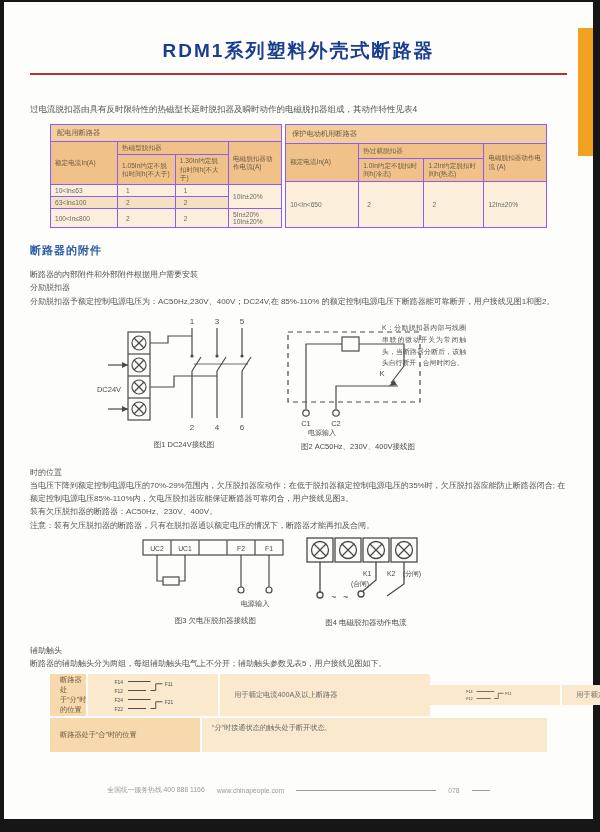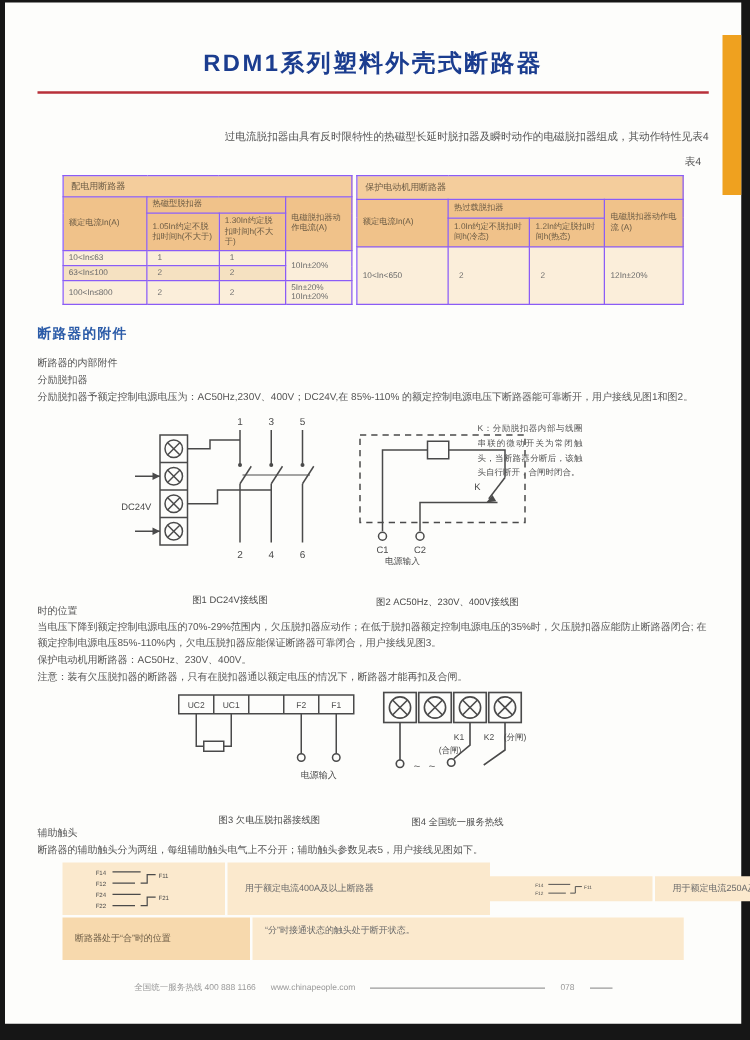--- a/index.html
+++ b/index.html
@@ -5,21 +5,21 @@
   html,body{margin:0;padding:0;}
   body{
     width:600px;height:832px;position:relative;background:#161616;
     font-family:"Liberation Sans","DejaVu Sans",sans-serif;overflow:hidden;
   }
   .page{position:absolute;left:4px;top:2px;right:7px;bottom:13px;background:#fdfdfb;}
   .orange-tab{position:absolute;left:578px;top:28px;width:15px;height:128px;background:#EFA11F;z-index:5;}
   .page-title{margin:36px 0 0;text-align:center;font-size:19px;font-weight:bold;color:#1B3D8F;letter-spacing:2px;}
   .red-rule{margin:9px 26px 0;border:none;border-top:2px solid #B8303A;height:0;}
   .content{padding:0 26px;color:#555;}
-  .intro{margin-top:28px;font-size:8.5px;line-height:1.5;color:#555;text-align:right;}
+  .intro{margin-top:28px;font-size:8.5px;line-height:1.5;color:#555;}
   .table-ref{text-align:right;font-size:8.5px;color:#555;margin:4px 6px 4px 0;}
   
   .t4wrap{display:flex;gap:3px;margin:2px 20px 0;}
   table.t4{border-collapse:collapse;font-size:6.6px;color:#6a6a6a;table-layout:fixed;}
   table.t4 td{border:1px solid #8b5cf6;padding:2px 4px;vertical-align:middle;}
   .t4 .band td{background:#F4CD9C;font-size:7.2px;color:#6b5b44;padding:3px 6px;}
   .t4 .hd{background:#F0C28A;color:#6b5b44;line-height:1.25;}
   .t4 .rL{background:#FBEEDA;}
   .t4 .rD{background:#F5E1C1;}
   .t4 td.num{padding-left:8px;}
@@ -27,21 +27,21 @@
   .t4R{width:53%;}
   
   .acc-title{margin-top:15px;font-size:11px;font-weight:bold;color:#2B5BA8;letter-spacing:1px;}
   .body-p{font-size:8px;line-height:1.65;margin-top:10px;color:#555;}
   .body-p div{margin:0;}
   
   .figrow{position:relative;}
   .figrow1{height:148px;margin-top:6px;}
   .figrow2{height:98px;margin-top:2px;}
   .figbox{position:absolute;text-align:center;}
-  .figcap{font-size:7.5px;color:#4a4a4a;margin-top:20px;}
+  .figcap{font-size:7.5px;color:#4a4a4a;margin-top:2px;}
   svg text{font-family:"Liberation Sans","DejaVu Sans",sans-serif;}
   .signote{position:absolute;font-size:6.8px;line-height:1.75;color:#555;width:84px;text-align:justify;}
   
   .auxwrap{margin:4px 20px 0;font-size:7.2px;color:#6a6a6a;}
   .aux-top{display:flex;gap:2px;}
   .aux-label{width:150px;background:#F7D9AD;display:flex;align-items:center;padding-left:10px;box-sizing:border-box;color:#6b5b44;}
   .aux-rightcol{flex:1;display:flex;flex-direction:row;gap:0;align-items:center;}
   .aux-band{display:flex;gap:2px;}
   .aux-diagram{flex:1;background:#FBE9CD;display:flex;flex-direction:column;justify-content:center;padding:3px 0 3px 10px;}
   .aux-note{width:210px;background:#FBE9CD;display:flex;align-items:center;padding-left:14px;box-sizing:border-box;}
@@ -59,21 +59,20 @@
 <div class="orange-tab"></div>
 
 <div class="page">
 
   <h1 class="page-title">RDM1系列塑料外壳式断路器</h1>
   <hr class="red-rule">
 
   <div class="content">
 
     <p class="intro">过电流脱扣器由具有反时限特性的热磁型长延时脱扣器及瞬时动作的电磁脱扣器组成，其动作特性见表4</p>
-    <div class="table-ref">表4</div>
 
     <div class="t4wrap">
 
       <table class="t4 t4L">
         <colgroup>
             <col style="width:29%">
             <col style="width:25%">
             <col style="width:23%">
             <col style="width:23%">
           </colgroup>
@@ -139,21 +138,21 @@
           <td class="num">2</td>
           <td>12In±20%</td>
         </tr>
       </tbody>
         </table>
     </div>
 
     <div class="acc-title">断路器的附件</div>
 
     <div class="body-p">
-      <div>断路器的内部附件</div>
+      <div>断路器的内部附件和外部附件根据用户需要安装</div>
       <div>分励脱扣器</div>
       <div>分励脱扣器予额定控制电源电压为：AC50Hz,230V、400V；DC24V,在 85%-110% 的额定控制电源电压下断路器能可靠断开，用户接线见图1和图2。</div>
     </div>
 
     <div class="figrow figrow1">
 
       <div class="figbox" style="left:64px;top:2px;width:180px;">
         <svg width="176" height="118" viewBox="0 0 176 118">
           <g stroke="#4a4a4a" stroke-width="1.2" fill="none">
 
@@ -232,21 +231,21 @@
         </svg>
         <div class="figcap">图2 AC50Hz、230V、400V接线图</div>
       </div>
 
       <div class="signote" style="left:352px;top:8px;">K：分励脱扣器内部与线圈串联的微动开关为常闭触头，当断路器分断后，该触头自行断开，合闸时闭合。</div>
     </div>
 
     <div class="body-p" style="margin-top:4px;">
       <div>时的位置</div>
       <div>当电压下降到额定控制电源电压的70%-29%范围内，欠压脱扣器应动作；在低于脱扣器额定控制电源电压的35%时，欠压脱扣器应能防止断路器闭合; 在额定控制电源电压85%-110%内，欠电压脱扣器应能保证断路器可靠闭合，用户接线见图3。</div>
-      <div>保护电动机用断路器：AC50Hz、230V、400V。</div>
+      <div>装有欠压脱扣器的断路器：AC50Hz、230V、400V。</div>
       <div>注意：装有欠压脱扣器的断路器，只有在脱扣器通以额定电压的情况下，断路器才能再扣及合闸。</div>
     </div>
 
     <div class="figrow figrow2">
 
       <div class="figbox" style="left:88px;top:2px;width:195px;">
         <svg width="190" height="74" viewBox="0 0 190 74">
           <g stroke="#4a4a4a" stroke-width="1.2" fill="none">
             <rect x="22" y="4" width="140" height="15"></rect>
             <line x1="50" y1="4" x2="50" y2="19"></line>
@@ -299,31 +298,32 @@
           </g>
           <g fill="#4a4a4a" font-size="6.8">
             <text x="80" y="42">K1</text>
             <text x="104" y="42">K2</text>
             <text x="120" y="42">(分闸)</text>
             <text x="68" y="52">(合闸)</text>
             <text x="48" y="66" font-size="9">~</text>
             <text x="60" y="66" font-size="9">~</text>
           </g>
         </svg>
-        <div class="figcap">图4 全国统一服务热线</div>
+        <div class="figcap">图4 电磁脱扣器动作电流</div>
       </div>
     </div>
 
     <div class="body-p" style="margin-top:12px;">
       <div>辅助触头</div>
       <div>断路器的辅助触头分为两组，每组辅助触头电气上不分开；辅助触头参数见表5，用户接线见图如下。</div>
     </div>
 
     <div class="auxwrap">
       <div class="aux-top">
+        <div class="aux-label">断路器处于“分”时的位置</div>
         <div class="aux-rightcol">
           <div class="aux-band" style="height:42px;">
             <div class="aux-diagram">
               <svg width="120" height="24" viewBox="0 0 120 24">
                 <g stroke="#4a4a4a" stroke-width="1.3" fill="none">
                   <line x1="20" y1="6" x2="50" y2="6"></line>
                     <line x1="20" y1="18" x2="44" y2="18"></line>
                   <polyline points="50,18 57,18 57,9 66,9"></polyline>
                 </g>
                 <g fill="#4a4a4a" font-size="6.5">

